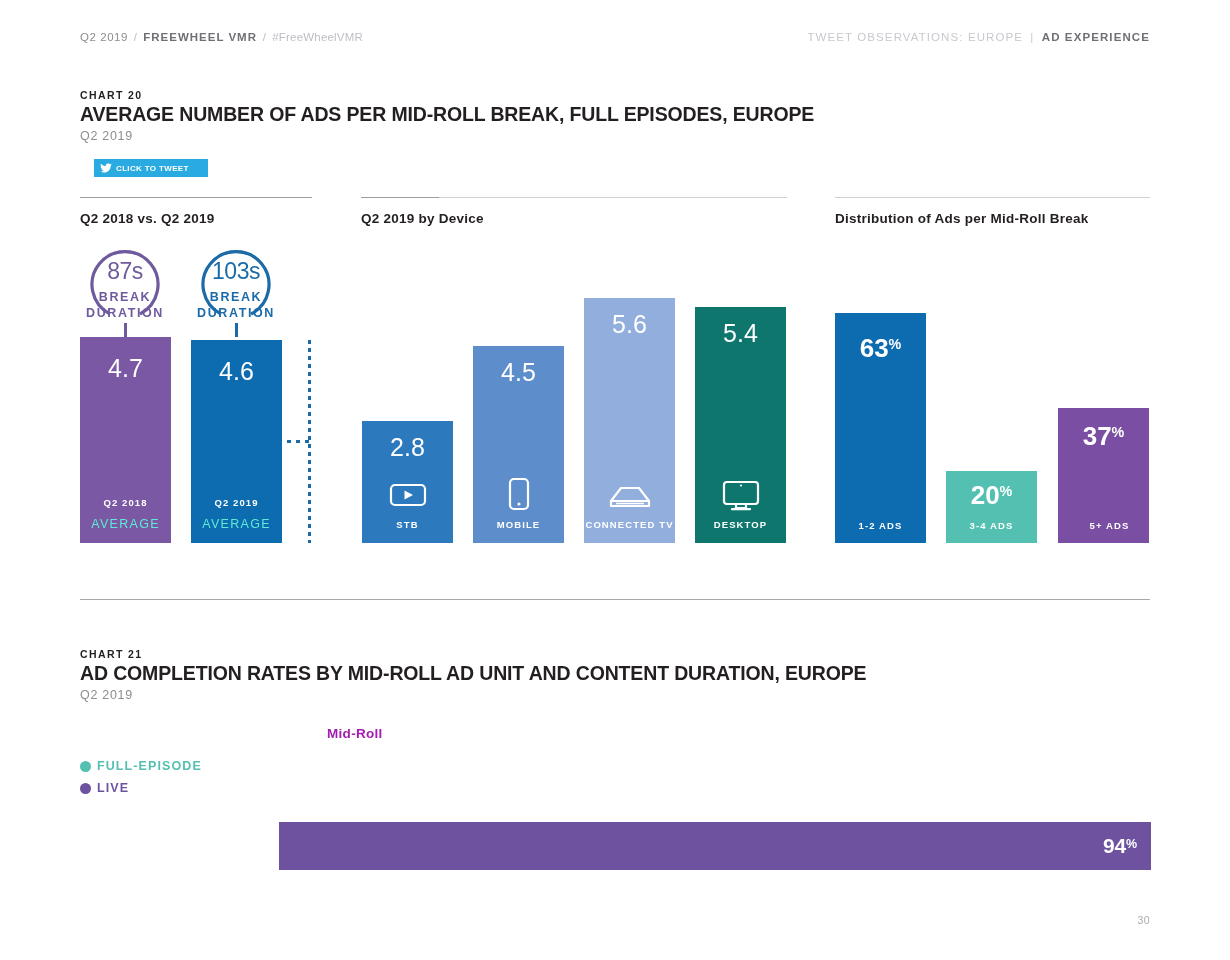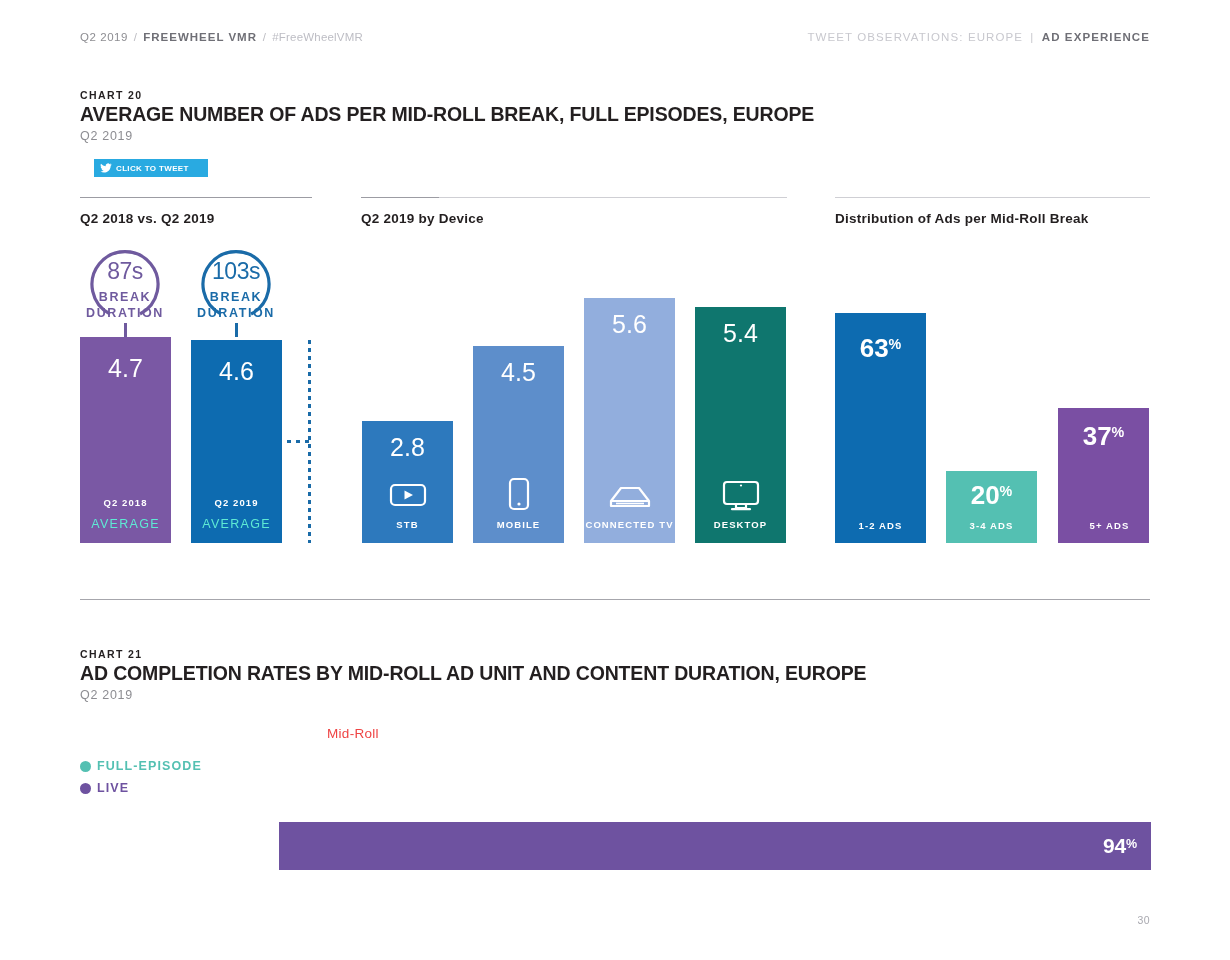--- a/index.html
+++ b/index.html
@@ -123,22 +123,22 @@
 
   .legend-row {
     position: absolute; display: flex; align-items: center;
     font-size: 12.5px; font-weight: 700; letter-spacing: 1.1px;
   }
   .legend-row .dot {
     width: 11px; height: 11px; border-radius: 50%; margin-right: 6px; flex: none;
   }
 
   .series-label {
-    position: absolute; font-size: 13.5px; font-weight: 400;
-    letter-spacing: .3px; color: #ef4444; padding-left: 48px;
+    position: absolute; font-size: 13.5px; font-weight: 700;
+    letter-spacing: .3px; color: #a21caf; padding-left: 48px;
   }
 
   .divider { position: absolute; height: 1px; background: #a6a6ac; }
 
   .page-num {
     position: absolute; right: 80px; top: 914px;
     font-size: 10.5px; color: #a9a9b0; letter-spacing: .4px;
   }
 
   .val-sup { font-size: .55em; vertical-align: .55em; font-weight: 700; }

